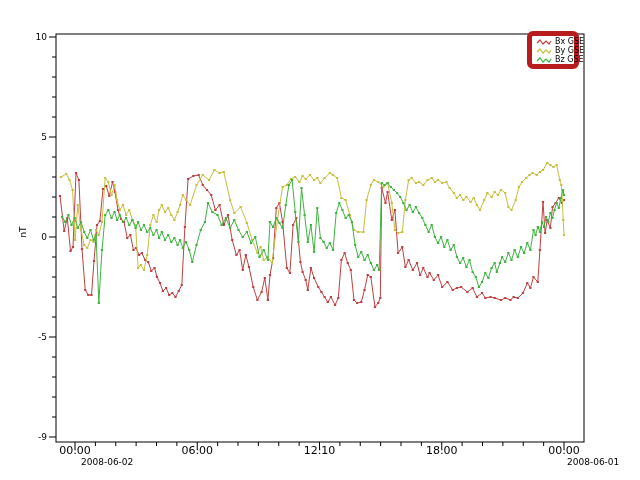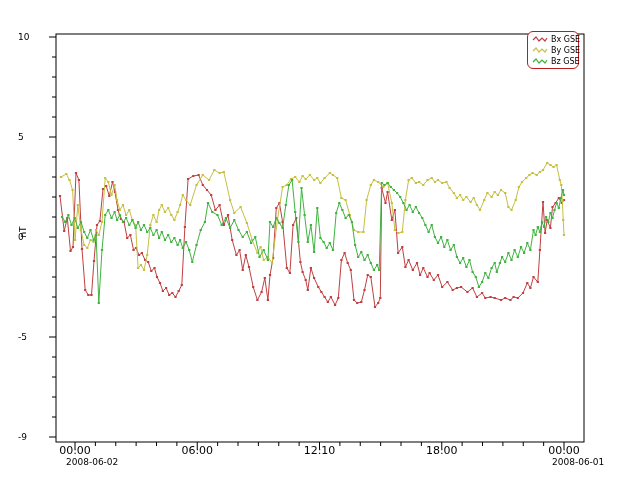--- a/index.html
+++ b/index.html
@@ -4,27 +4,27 @@
 <style>
   * { margin:0; padding:0; box-sizing:border-box; }
   html,body { width:640px; height:480px; background:#ffffff; overflow:hidden;
               font-family:"DejaVu Sans", sans-serif; color:#000; }
   .screen { position:relative; width:640px; height:480px; background:#fff; }
   .chart-title { position:absolute; left:0; top:12px; width:640px; text-align:center;
                  font-size:9px; font-weight:bold; letter-spacing:0; }
   .y-axis-label { position:absolute; left:8px; top:227px; width:30px; text-align:center;
                   font-size:9px; transform:rotate(-90deg); transform-origin:center; }
   svg.plot { position:absolute; left:0; top:0; width:640px; height:480px; }
-  .ytick-label { position:absolute; left:18px; width:29px; text-align:left;
+  .ytick-label { position:absolute; left:18px; width:29px; text-align:right;
                  font-size:9px; line-height:10px; }
   .xtick-label { position:absolute; width:50px; text-align:center; top:446px;
                  font-size:11px; line-height:10px; }
-  .date-label  { position:absolute; top:457px; font-size:9px; line-height:10px; }
+  .date-label  { position:absolute; top:457px; font-size:9px; line-height:10px;margin-left:15px; }
   .legend { position:absolute; left:527px; top:31px; width:52px; height:38px;
-            background:#fff; border:1px solid #b91c1c; border-radius:6px;
+            background:#fff; border:5px solid #b91c1c; border-radius:6px;
             display:flex; flex-direction:column; justify-content:space-evenly;
             padding:1px 0 1px 4px; }
   .legend-row { display:flex; align-items:center; gap:3px; height:10px; }
   .legend-row .lbl { font-size:8px; line-height:9px; white-space:nowrap; }
   .legend-row svg { flex:0 0 auto; }
 </style>
 </head>
 <body>
 
 <div class="screen">

